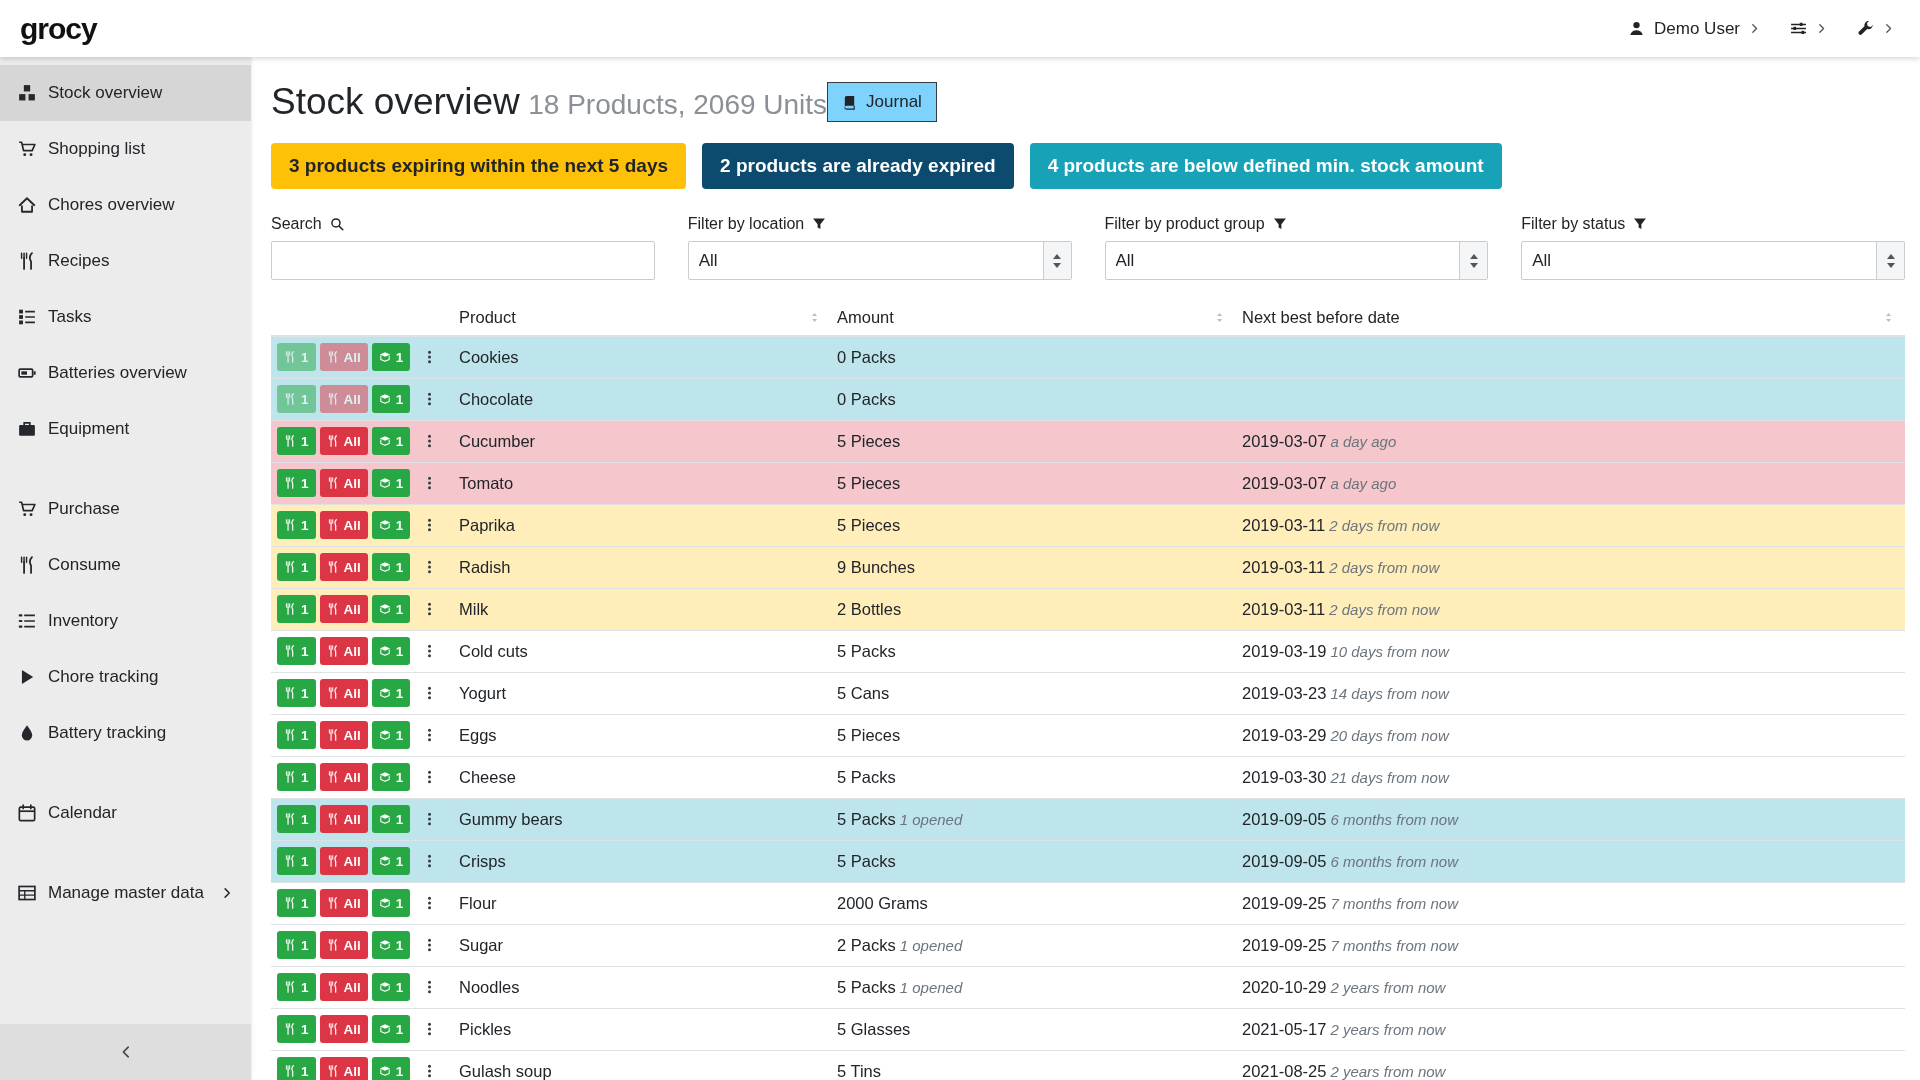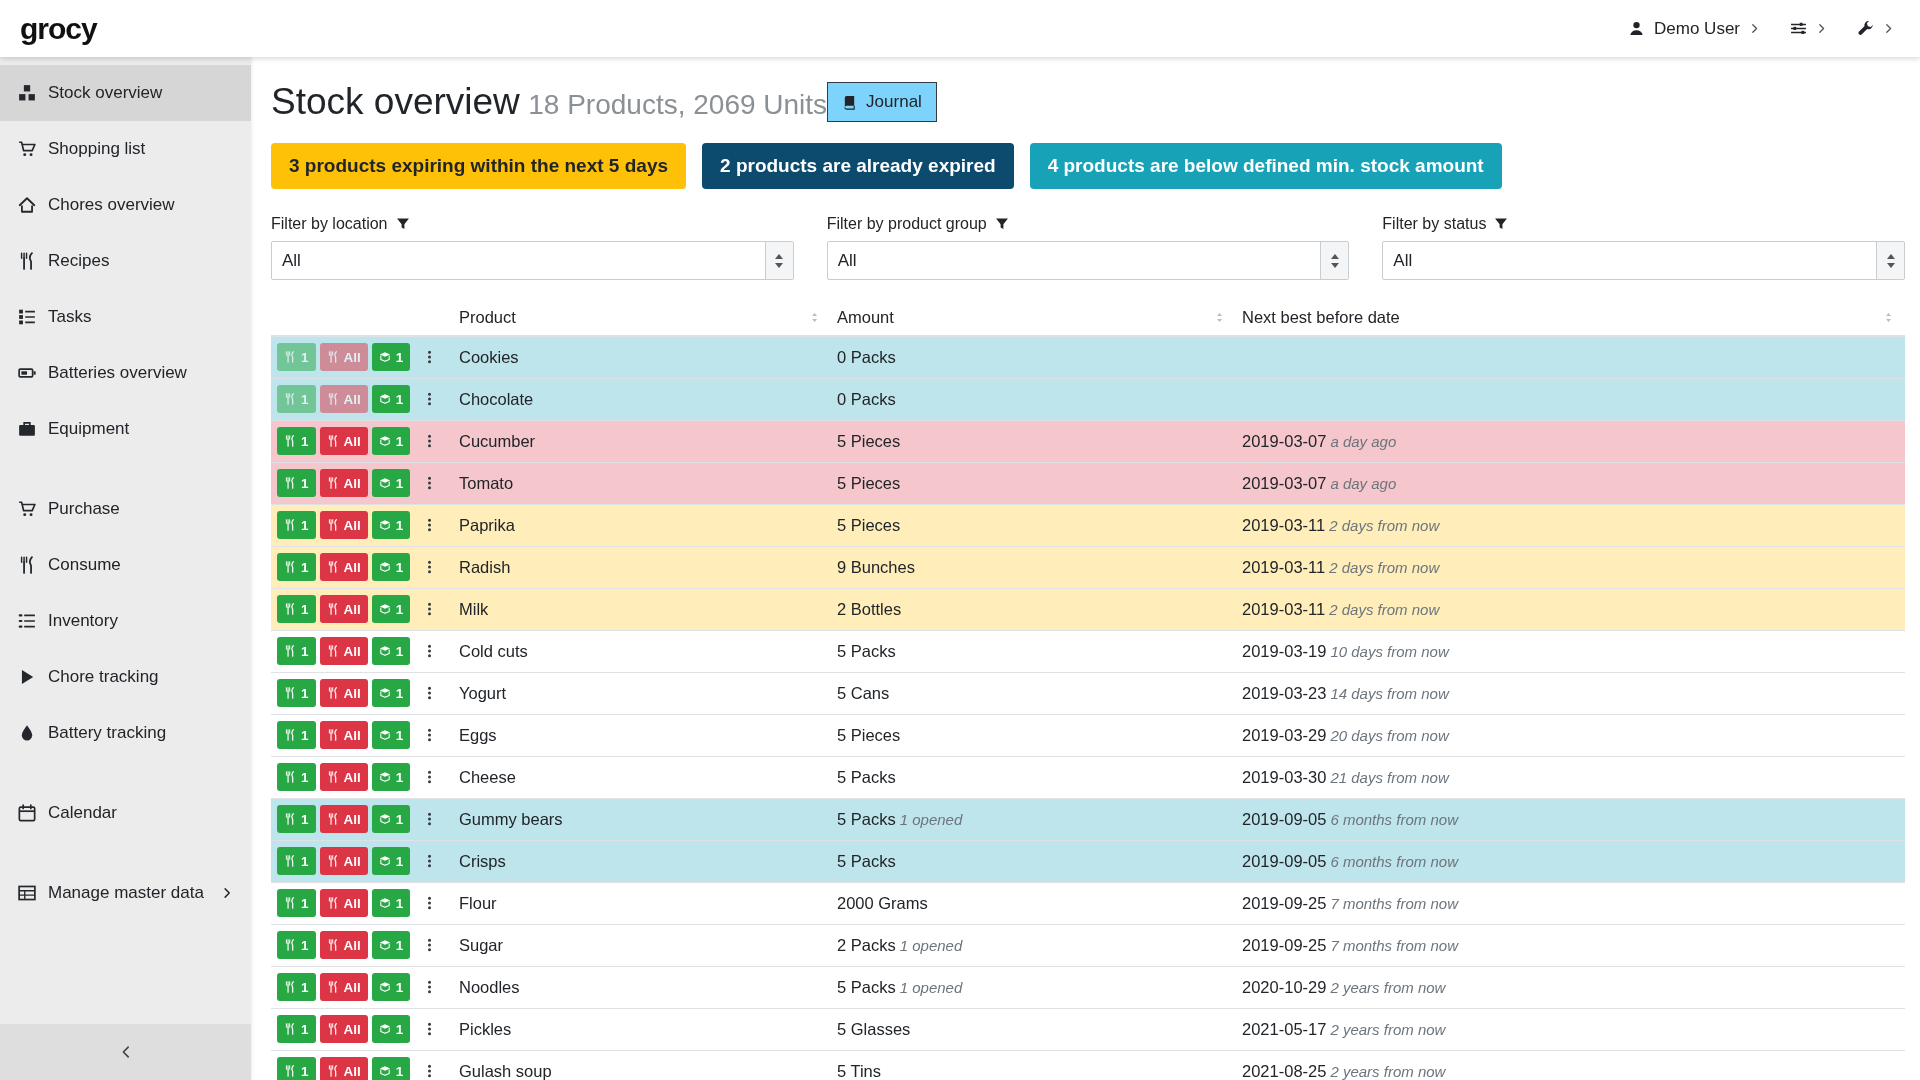--- a/index.html
+++ b/index.html
@@ -313,20 +313,32 @@
 
   <div class="alerts" id="alerts">
       <div class="alert-pill" style="background: rgb(255, 193, 7); color: rgb(33, 37, 41);">3 products expiring within the next 5 days</div>
       <div class="alert-pill" style="background: #0c4a6e; color: rgb(255, 255, 255);">2 products are already expired</div>
       <div class="alert-pill" style="background: rgb(23, 162, 184); color: rgb(255, 255, 255);">4 products are below defined min. stock amount</div>
     </div>
 
   <div class="filters">
     <div class="filter-group">
       <div class="filter-label">
+        <span>Search</span>
+        <span class="icn">
+            <svg viewBox="0 0 16 16">
+              <circle cx="6.8" cy="6.8" r="4.6" fill="none" stroke="currentColor" stroke-width="1.7"></circle>
+              <path d="M10.4 10.4 14.6 14.6" stroke="currentColor" stroke-width="1.7" stroke-linecap="round"></path>
+            </svg>
+          </span>
+      </div>
+      <input class="txt-input" type="text" value="" style="">
+    </div>
+    <div class="filter-group">
+      <div class="filter-label">
         <span>Filter by location</span>
         <span class="icn">
             <svg viewBox="0 0 16 16">
               <path d="M1.2 1.8h13.6L9.6 8.2v5.6L6.4 12V8.2z" fill="currentColor"></path>
             </svg>
           </span>
       </div>
       <div class="select-wrap">
         <select>
           <option>All</option>

